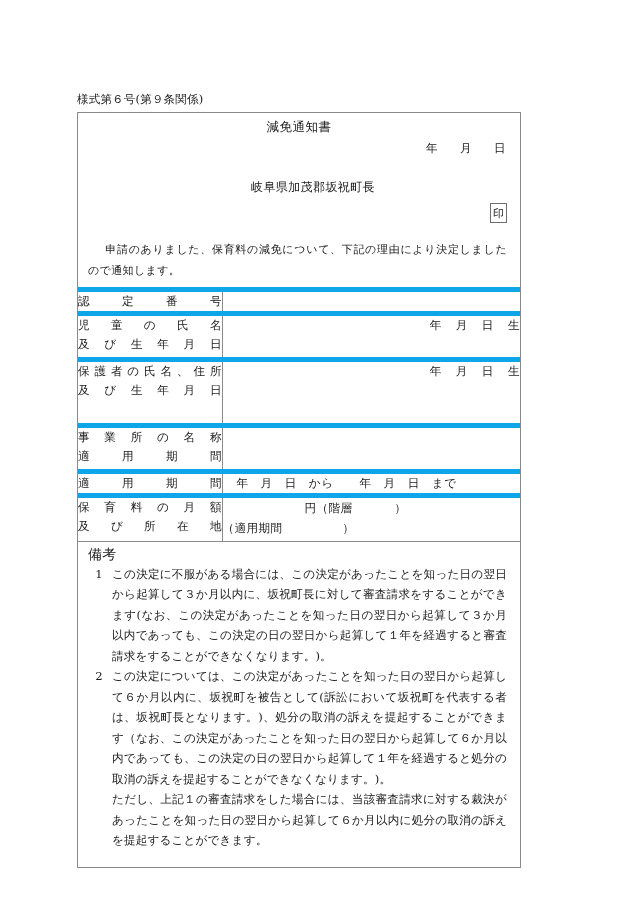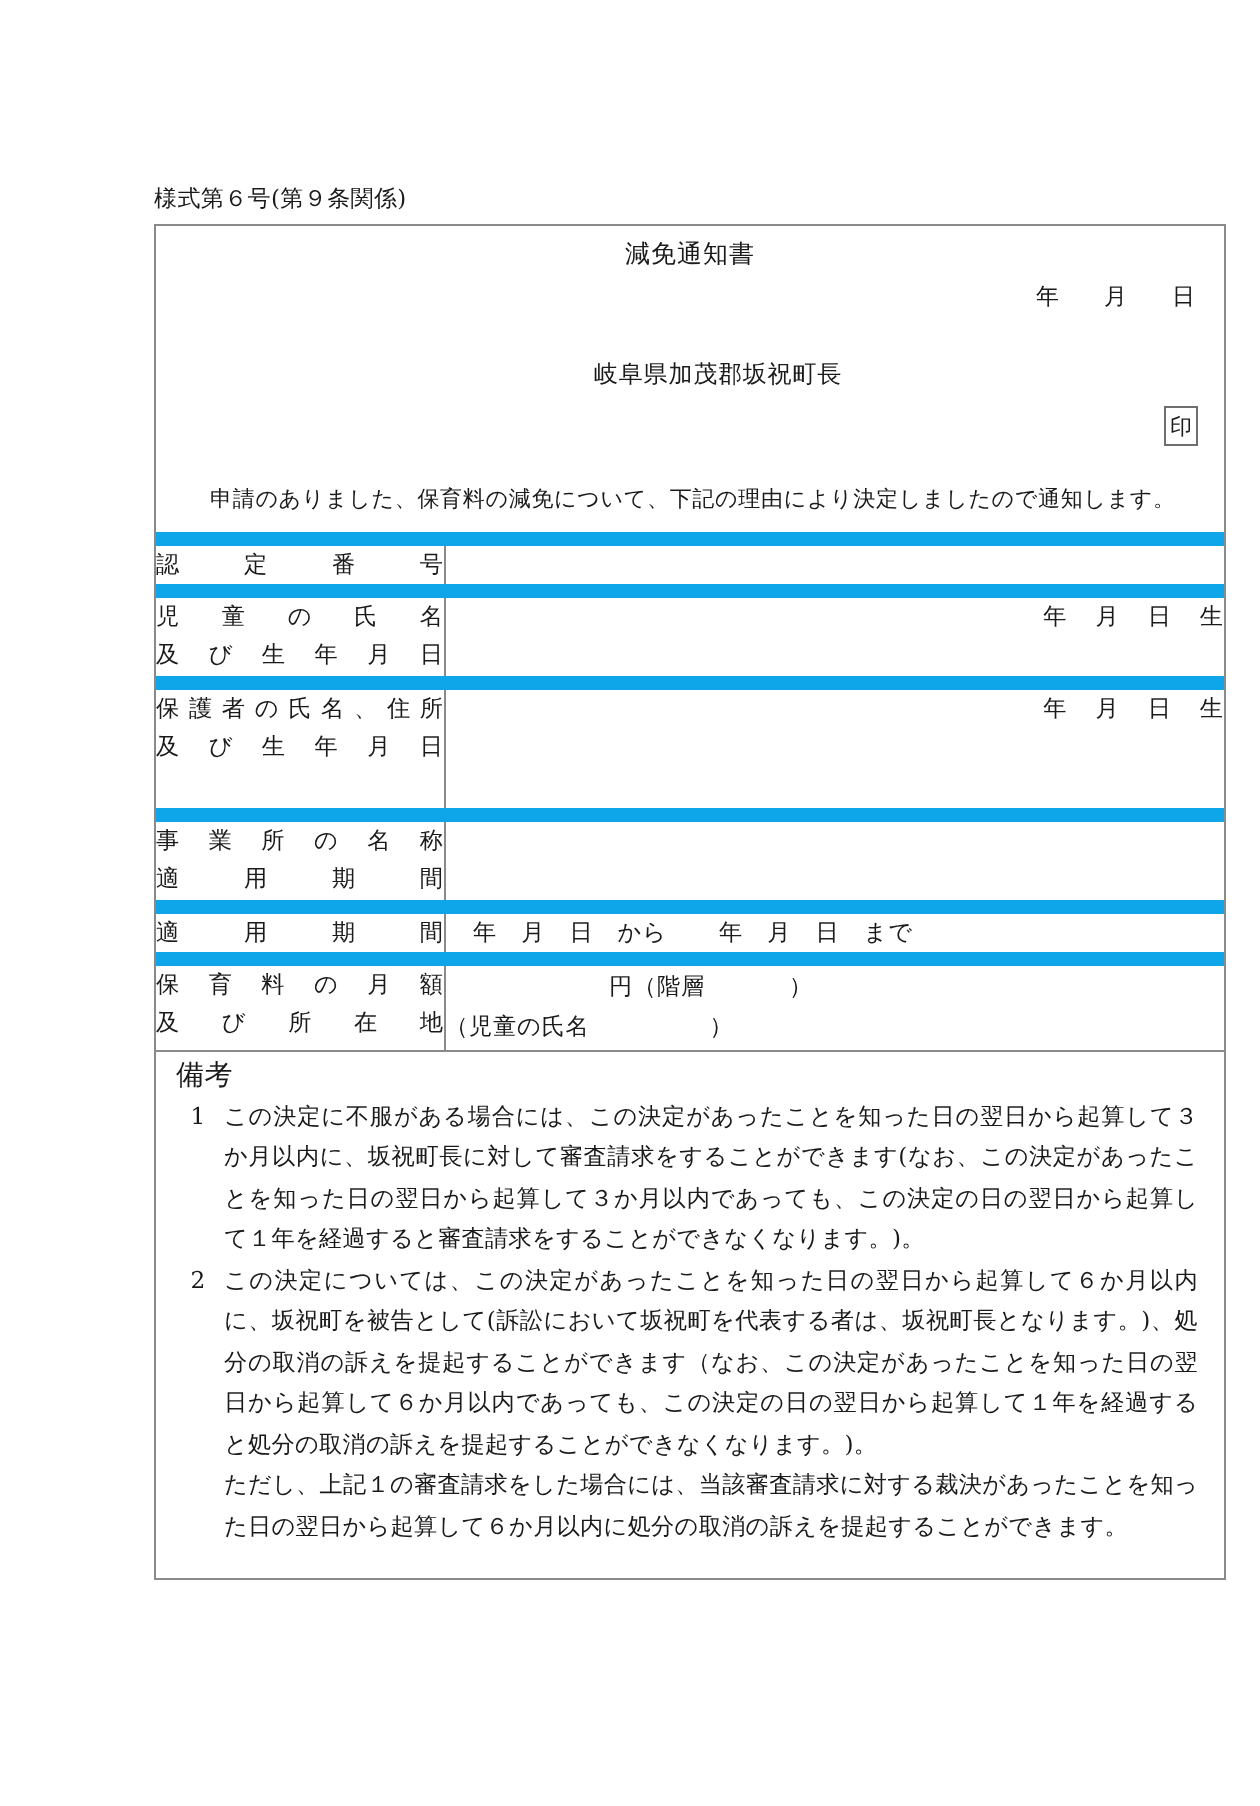--- a/index.html
+++ b/index.html
@@ -29,21 +29,21 @@
     left: 77px;
     top: 92px;
     font-size: 11.5px;
     letter-spacing: 0.2px;
     white-space: nowrap;
   }
   .doc-box {
     position: absolute;
     left: 77px;
     top: 112px;
-    width: 536px;
+    width: 444px;
     border: 1px solid #8a8a8a;
     box-sizing: border-box;
     background: #fff;
   }
   
   .header-block {
     position: relative;
     height: 124px;
     box-sizing: border-box;
   }
@@ -99,21 +99,21 @@
   }
   .intro .indent { display: inline-block; width: 17px; }
   
   table.form-table {
     width: 100%;
     border-collapse: collapse;
     table-layout: fixed;
     font-size: 11.6px;
   }
   table.form-table td {
-    border-top: 7px solid #0ea5e9;
+    border-top: 5px solid #0ea5e9;
     padding: 0;
     vertical-align: top;
   }
   td.label-cell {
     width: 144px;
     border-right: 1px solid #8a8a8a;
     padding: 3px 6px 3px 6px;
     box-sizing: border-box;
   }
   td.value-cell {
@@ -273,21 +273,21 @@
         <tr class="row-h6">
           <td class="label-cell">
             <span class="lbl">保育料の月額</span>
             <span class="lbl">及び所在地</span>
           </td>
           <td class="value-cell">
             <div class="fee-line1">
               <span>円（階層</span><span class="gap"></span><span>）</span>
             </div>
             <div class="fee-line2">
-              <span>（児童の氏名</span><span class="gap"></span><span>）</span>
+              <span>（適用期間</span><span class="gap"></span><span>）</span>
             </div>
           </td>
         </tr>
       </tbody>
     </table>
 
     <div class="remarks">
       <div class="remarks-title">備考</div>
 
       <div class="note">

